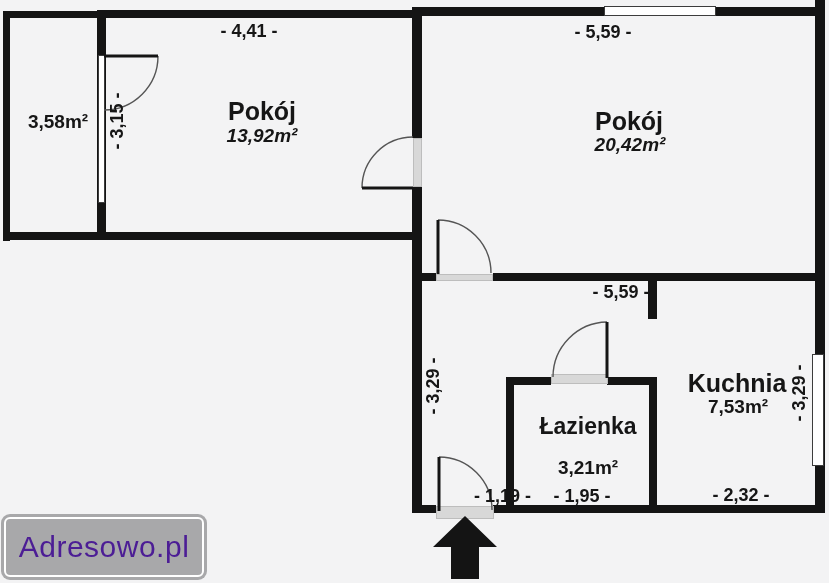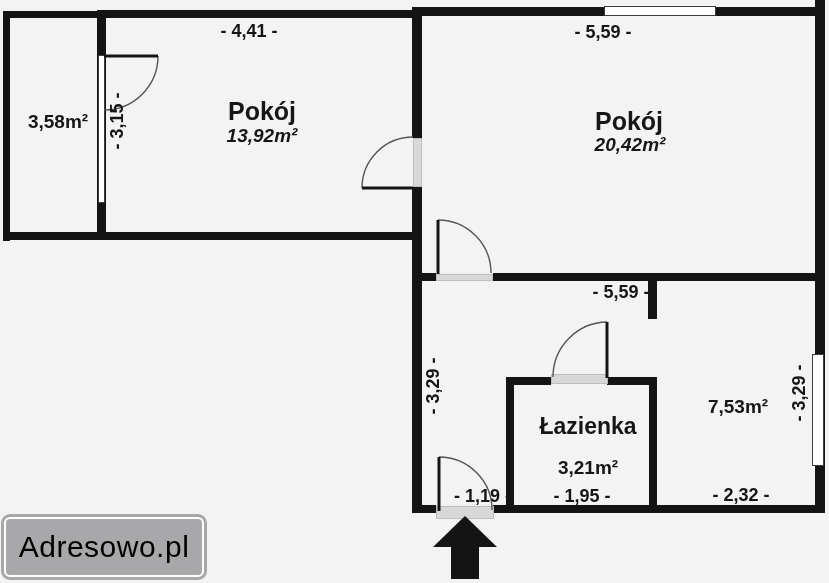--- a/index.html
+++ b/index.html
@@ -16,21 +16,21 @@
   .room-area{font-size:19px;}
   .dim{font-size:18px;}
   #swing-layer{position:absolute;left:0;top:0;width:829px;height:583px;}
   .arc{fill:none;stroke:#555;stroke-width:1.4;}
   .leaf{fill:none;stroke:#141414;stroke-width:3;}
   .arrow{fill:#141414;stroke:none;}
   #watermark{position:absolute;left:1px;top:514px;width:206px;height:66px;background:#a8a8aa;
              border-radius:9px;padding:3px;box-sizing:border-box;}
   #watermark .inner{width:100%;height:100%;border:2px solid #ffffff;border-radius:6px;
              box-sizing:border-box;display:flex;align-items:center;justify-content:center;}
-  #watermark .inner span{color:#000000;font-size:30px;font-weight:400;letter-spacing:0.5px;}
+  #watermark .inner span{color:#4c1d95;font-size:30px;font-weight:400;letter-spacing:0.5px;}
 </style>
 </head>
 <body>
 
 <div id="plan">
 
   <div class="wall" style="left:3px;top:11px;width:7px;height:230px;"></div>
   <div class="wall" style="left:3px;top:11px;width:101px;height:7px;"></div>
   <div class="wall" style="left:3px;top:232px;width:101px;height:8px;"></div>
   <div class="wall" style="left:97px;top:10px;width:9px;height:230px;"></div>
@@ -78,29 +78,30 @@
   <div class="lbl room-name" style="left:262px;top:111px;">Pokój</div>
   <div class="lbl room-area" style="left:262px;top:135px;font-style:italic;">13,92m²</div>
 
   <div class="lbl room-name" style="left:629px;top:121px;">Pokój</div>
   <div class="lbl room-area" style="left:630px;top:144px;font-style:italic;">20,42m²</div>
 
 
   <div class="lbl room-name small" style="left:588px;top:426px;">Łazienka</div>
   <div class="lbl room-area" style="left:588px;top:447px;margin-top:20px;">3,21m²</div>
 
+  <div class="lbl room-name" style="left:737px;top:383px;">Kuchnia</div>
   <div class="lbl room-area" style="left:738px;top:406px;">7,53m²</div>
 
   <div class="lbl dim" style="left:249px;top:31px;">- 4,41 -</div>
   <div class="lbl dim" style="left:603px;top:32px;">- 5,59 -</div>
   <div class="lbl dim rot" style="left:117px;top:121px;">- 3,15 -</div>
   <div class="lbl dim rot" style="left:433px;top:386px;">- 3,29 -</div>
   <div class="lbl dim" style="left:621px;top:292px;">- 5,59 -</div>
   <div class="lbl dim rot" style="left:799px;top:393px;">- 3,29 -</div>
-  <div class="lbl dim" style="left:466px;top:496px;padding-left:33px;">- 1,19 -</div>
+  <div class="lbl dim" style="left:486px;top:496px;padding-left:33px;">- 1,19 -</div>
   <div class="lbl dim" style="left:582px;top:496px;">- 1,95 -</div>
   <div class="lbl dim" style="left:741px;top:495px;">- 2,32 -</div>
 
   <div id="watermark">
     <div class="inner">
       <span>Adresowo.pl</span>
     </div>
   </div>
 
 </div>

